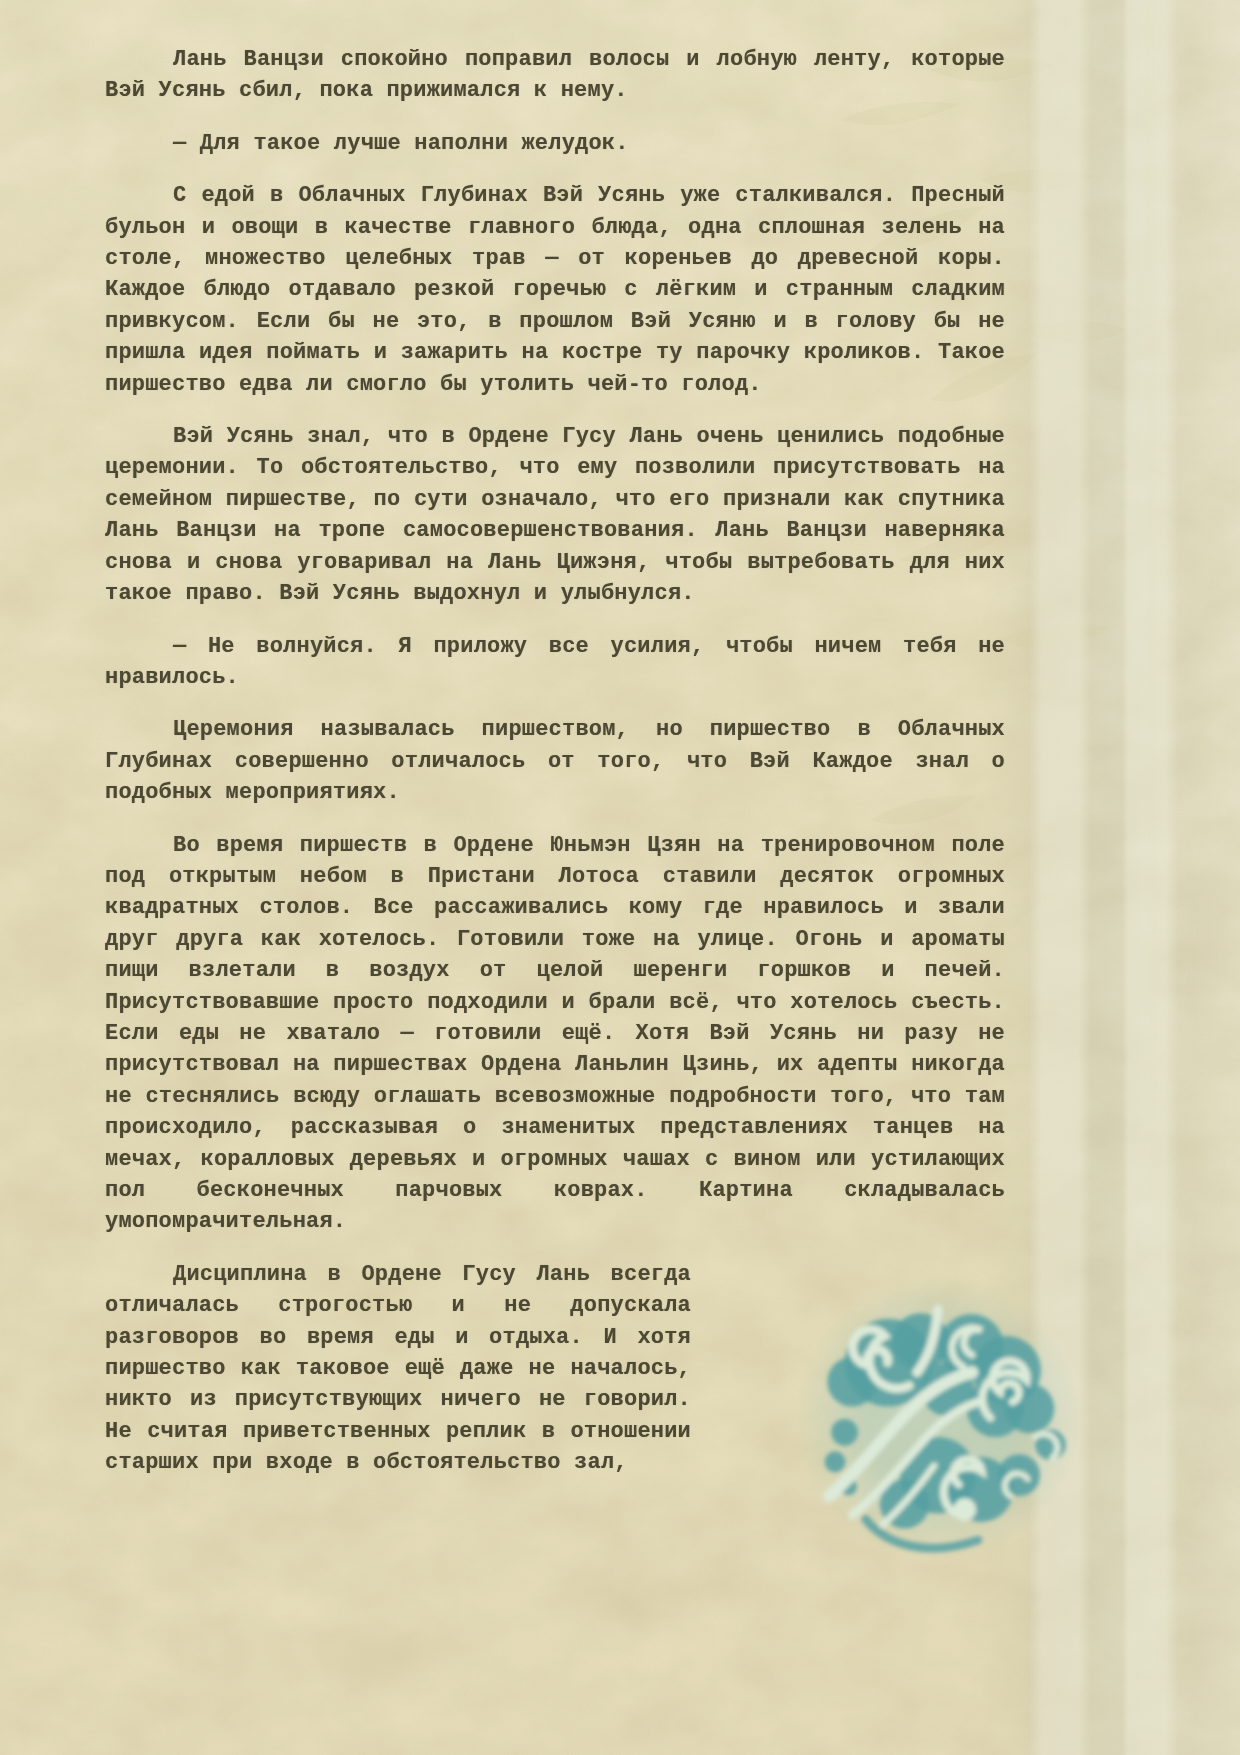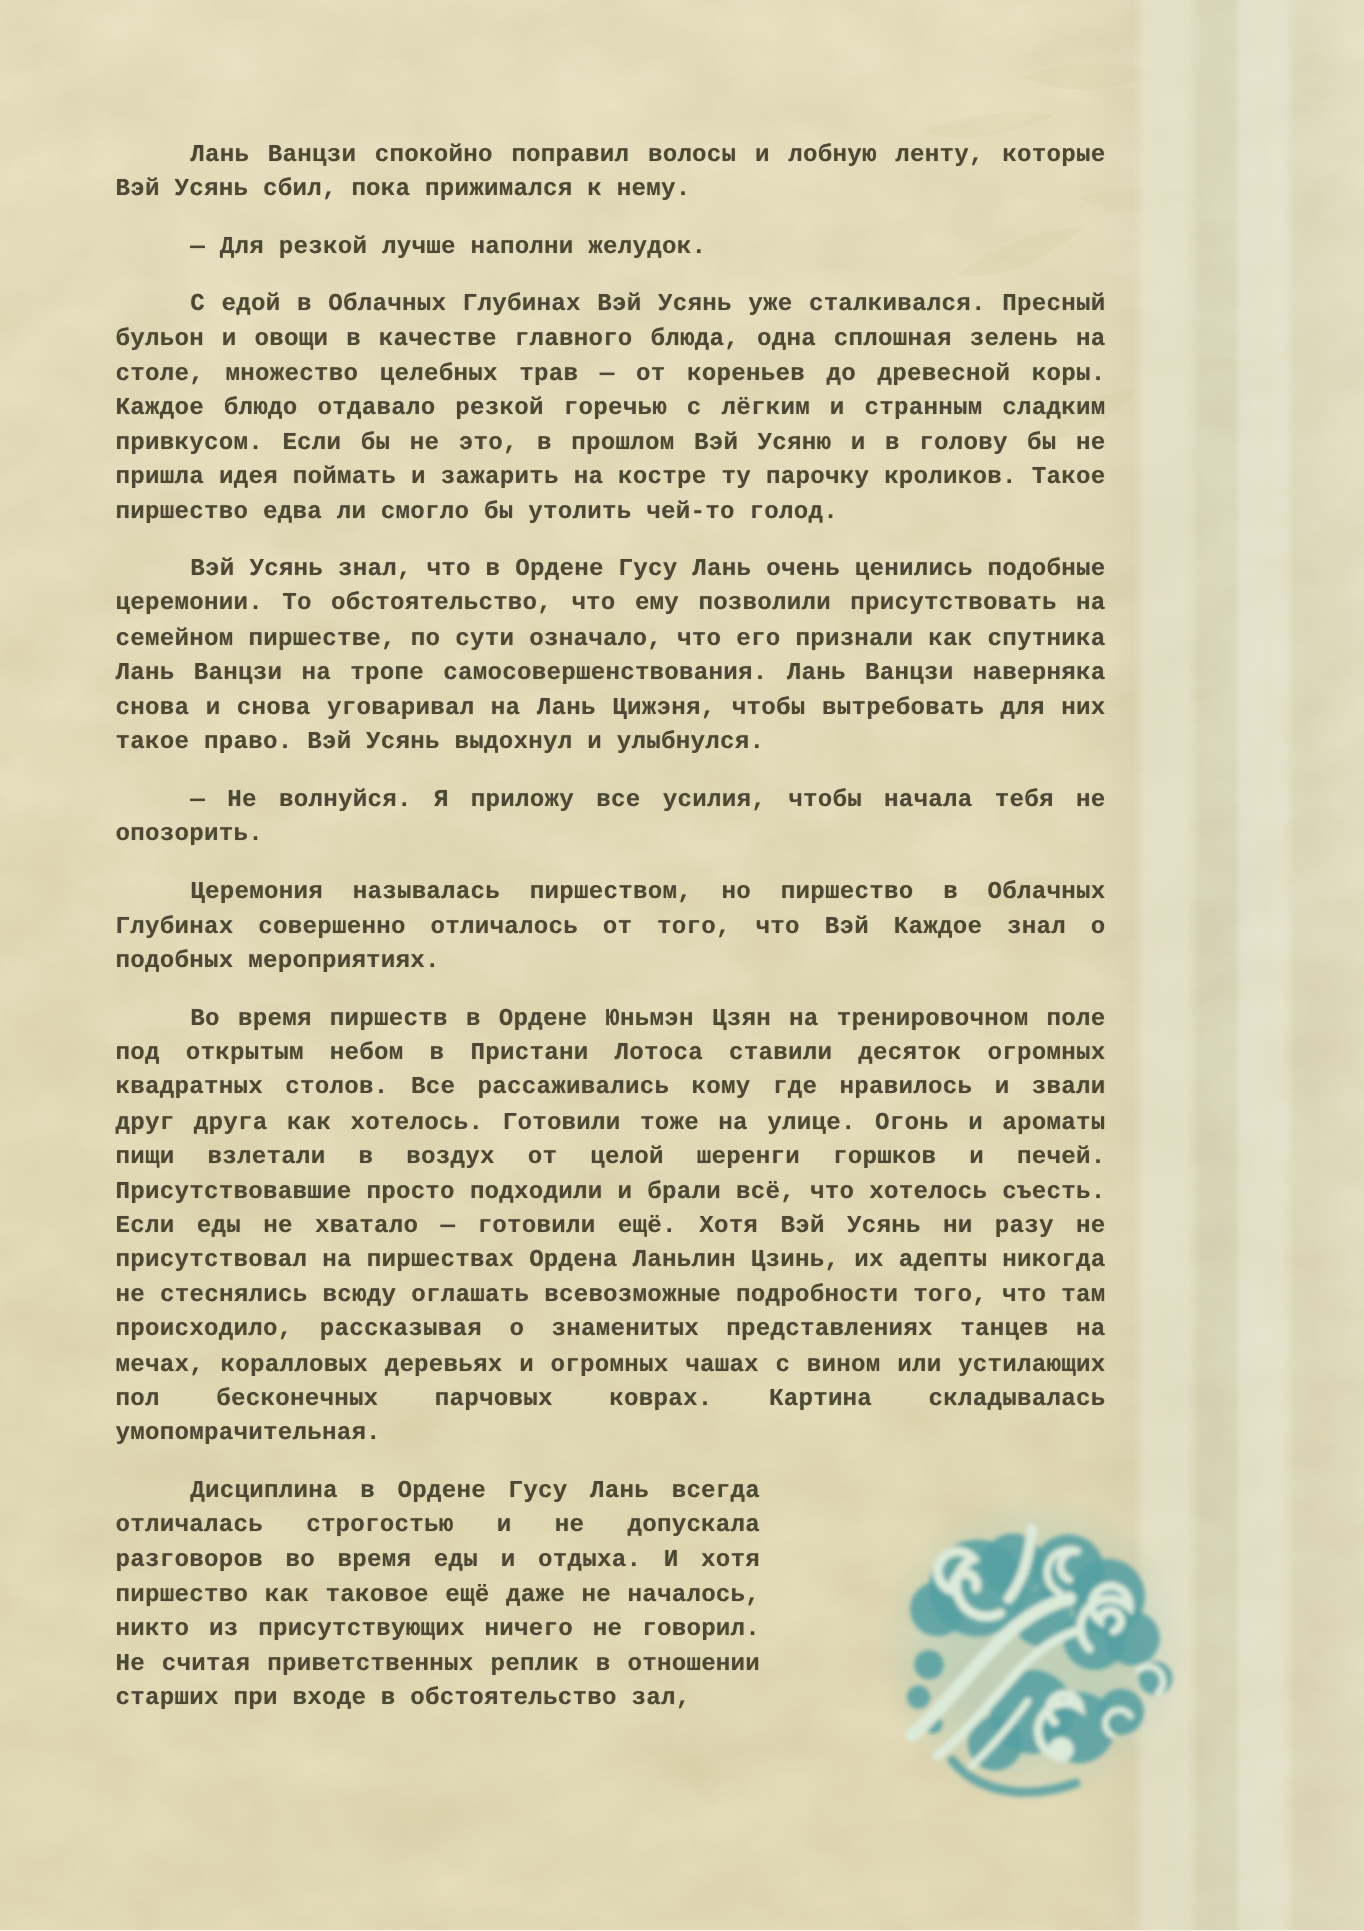--- a/index.html
+++ b/index.html
@@ -37,29 +37,28 @@
 
   .texture-svg, .bamboo-svg {
     position: absolute; top: 0; left: 0;
     pointer-events: none;
   }
   .texture-svg { mix-blend-mode: multiply; }
   .bamboo-svg { right: 0; left: auto; opacity: 0.55; }
 
   .content {
     position: relative;
-    padding: 92px 235px 0 105px;
+    padding: 44px 235px 0 105px;
     color: #4c4833;
     font-size: 22px;
     font-weight: 700;
     line-height: 31.4px;
     text-align: justify;
     letter-spacing: 0.2px;
     text-shadow: 0 0 1px rgba(72,66,42,0.35);
-    margin-top: 33px;
   }
 
   .content p {
     margin: 0 0 21px 0;
     text-indent: 68px;
   }
 
   .cloud-float {
     float: right;
     width: 302px;
@@ -108,24 +107,24 @@
     <g stroke="#d8d2a8" stroke-width="9" opacity="0.30" fill="none">
       <path d="M300 0 L296 1200"></path>
       <path d="M370 0 L374 1200"></path>
     </g>
   </svg>
 
   <div class="band-overlay"></div>
 
   <div class="content">
     <p>Лань Ванцзи спокойно поправил волосы и лобную ленту, которые Вэй Усянь сбил, пока прижимался к нему.</p>
-    <p>— Для резкой лучше наполни желудок.</p>
+    <p>— Для такое лучше наполни желудок.</p>
     <p>С едой в Облачных Глубинах Вэй Усянь уже сталкивался. Пресный бульон и овощи в качестве главного блюда, одна сплошная зелень на столе, множество целебных трав — от кореньев до древесной коры. Каждое блюдо отдавало резкой горечью с лёгким и странным сладким привкусом. Если бы не это, в прошлом Вэй Усяню и в голову бы не пришла идея поймать и зажарить на костре ту парочку кроликов. Такое пиршество едва ли смогло бы утолить чей-то голод.</p>
     <p>Вэй Усянь знал, что в Ордене Гусу Лань очень ценились подобные церемонии. То обстоятельство, что ему позволили присутствовать на семейном пиршестве, по сути означало, что его признали как спутника Лань Ванцзи на тропе самосовершенствования. Лань Ванцзи наверняка снова и снова уговаривал на Лань Цижэня, чтобы вытребовать для них такое право. Вэй Усянь выдохнул и улыбнулся.</p>
-    <p>— Не волнуйся. Я приложу все усилия, чтобы начала тебя не опозорить.</p>
+    <p>— Не волнуйся. Я приложу все усилия, чтобы ничем тебя не нравилось.</p>
     <p>Церемония называлась пиршеством, но пиршество в Облачных Глубинах совершенно отличалось от того, что Вэй Каждое знал о подобных мероприятиях.</p>
     <p>Во время пиршеств в Ордене Юньмэн Цзян на тренировочном поле под открытым небом в Пристани Лотоса ставили десяток огромных квадратных столов. Все рассаживались кому где нравилось и звали друг друга как хотелось. Готовили тоже на улице. Огонь и ароматы пищи взлетали в воздух от целой шеренги горшков и печей. Присутствовавшие просто подходили и брали всё, что хотелось съесть. Если еды не хватало — готовили ещё. Хотя Вэй Усянь ни разу не присутствовал на пиршествах Ордена Ланьлин Цзинь, их адепты никогда не стеснялись всюду оглашать всевозможные подробности того, что там происходило, рассказывая о знаменитых представлениях танцев на мечах, коралловых деревьях и огромных чашах с вином или устилающих пол бесконечных парчовых коврах. Картина складывалась умопомрачительная.</p>
 
     <div class="cloud-float">
       <svg width="286" height="286" viewBox="0 0 300 300">
         <defs>
           <radialGradient id="halo">
             <stop offset="50%" stop-color="#9cc8bd" stop-opacity="0.45"></stop>
             <stop offset="100%" stop-color="#9cc8bd" stop-opacity="0"></stop>
           </radialGradient>

